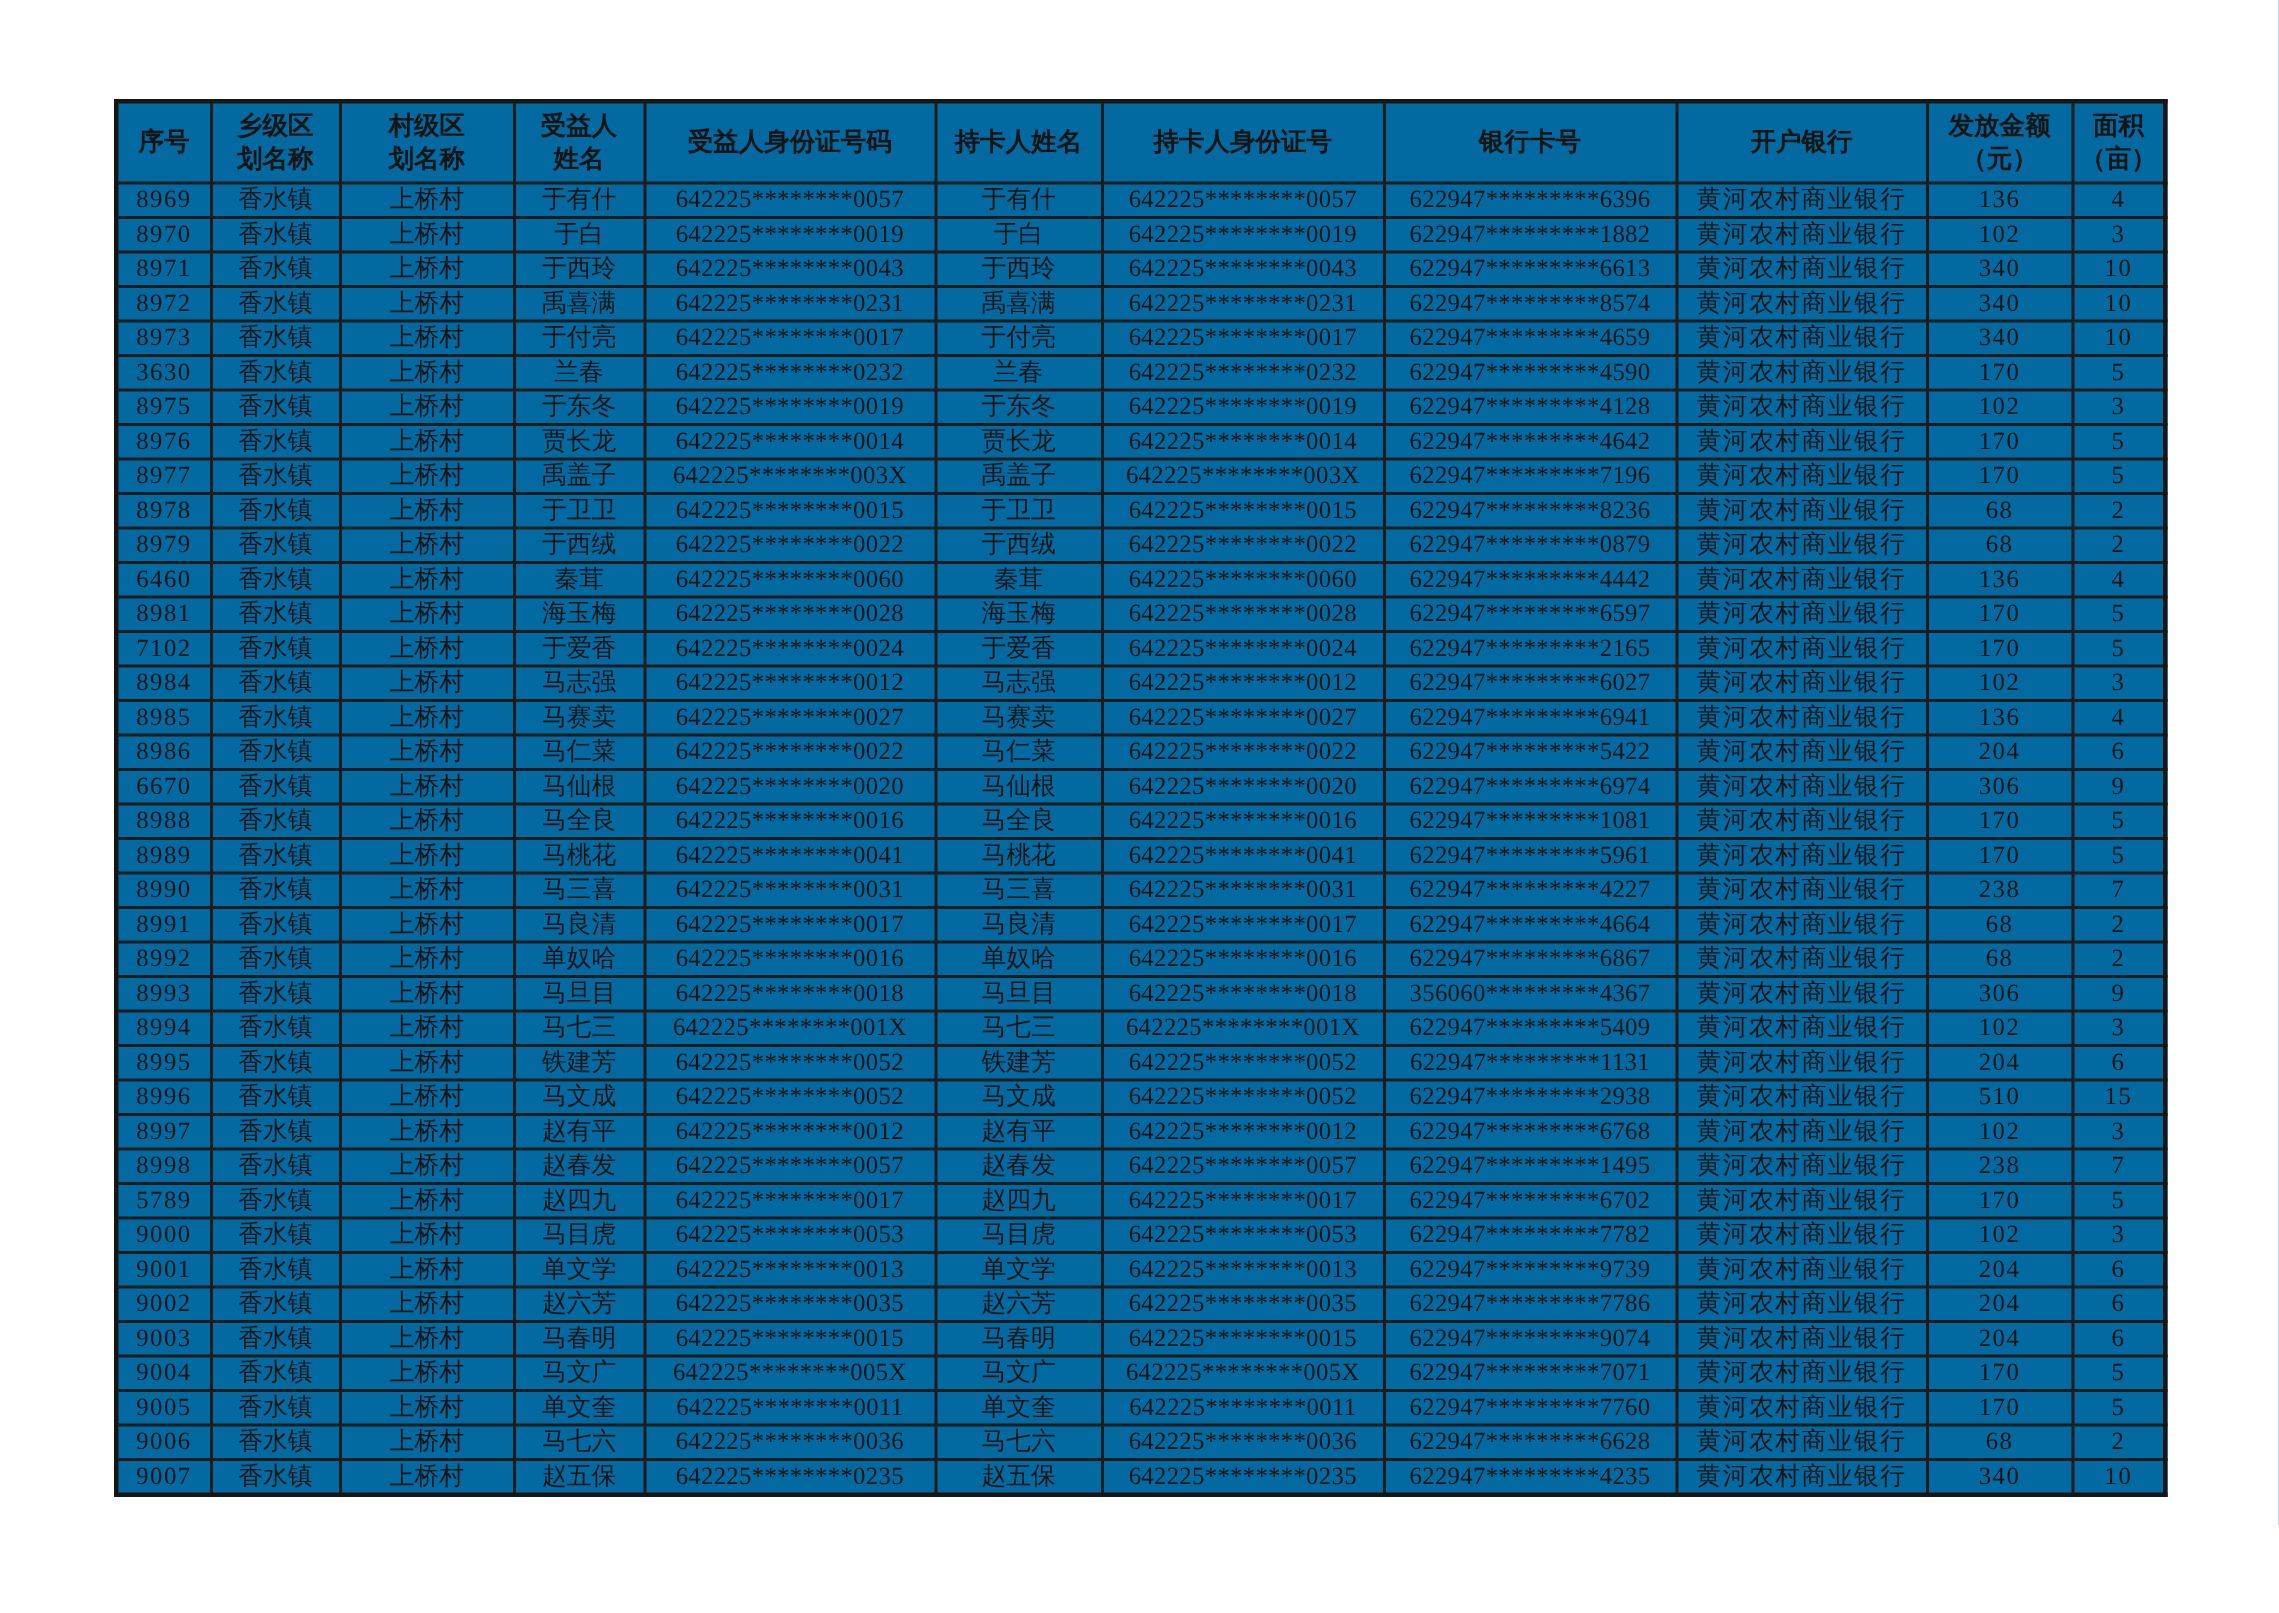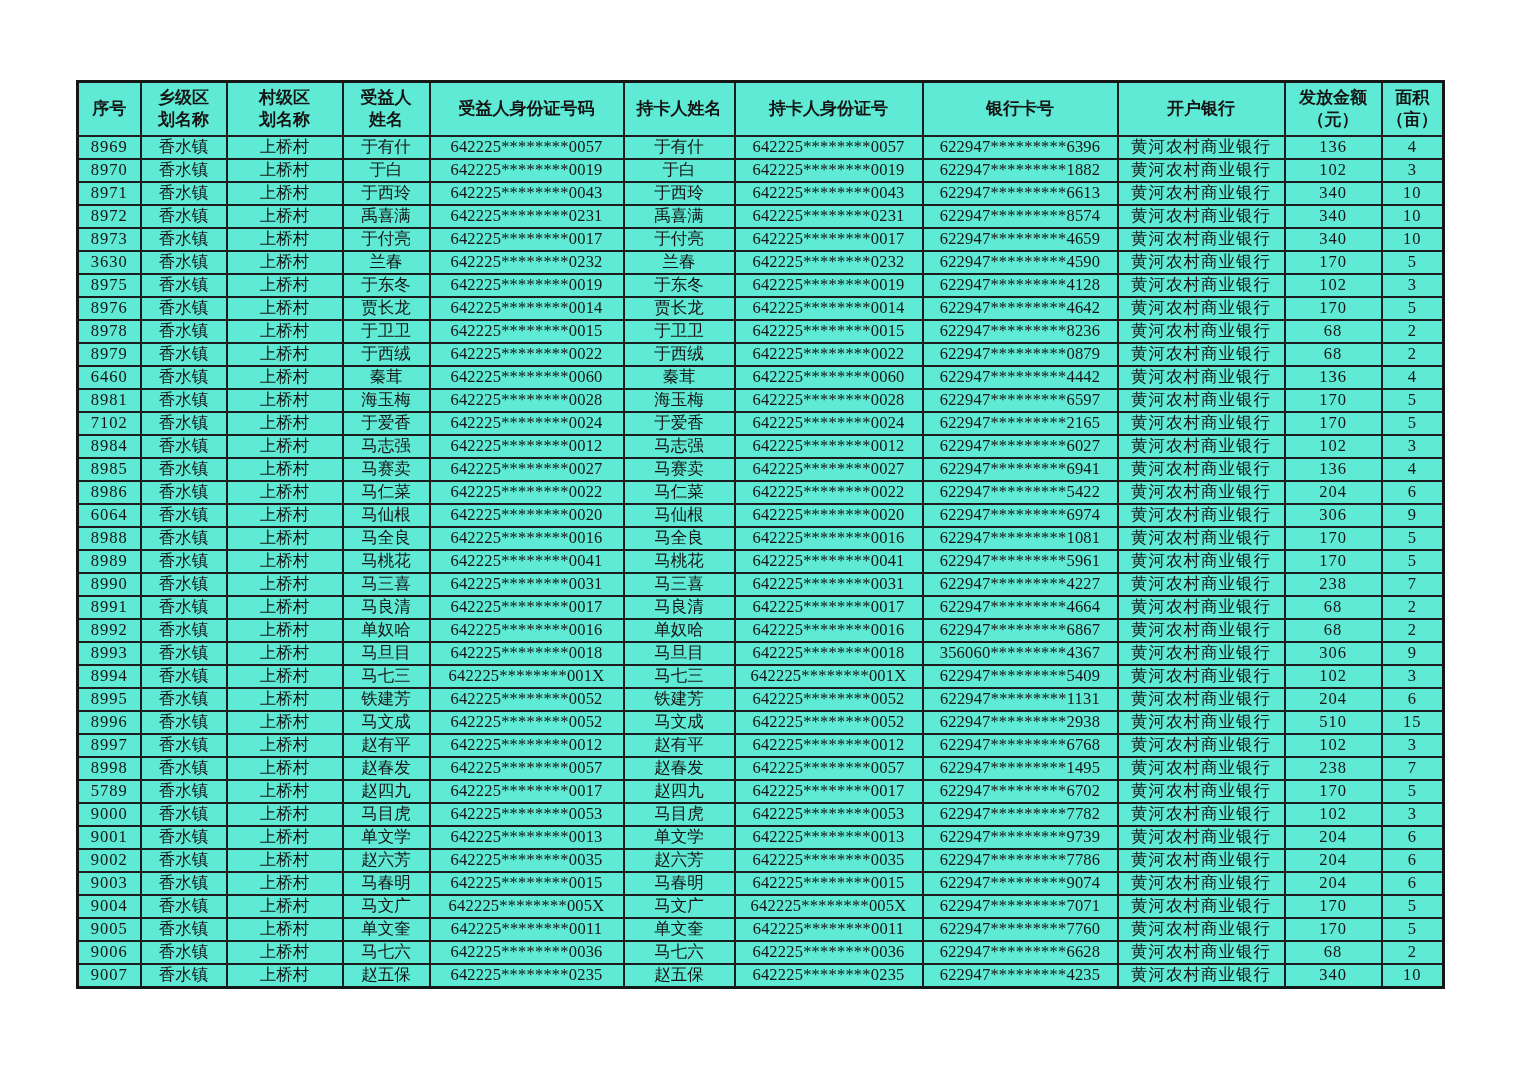--- a/index.html
+++ b/index.html
@@ -14,22 +14,21 @@
     width: 1519px; height: 1075px;
     background: #ffffff;
     overflow: hidden;
   }
   table.grid {
     position: absolute;
     left: 76px; top: 66px;
     border-collapse: collapse;
     table-layout: fixed;
     width: 1368px;
-    background: #5eead4;
-    margin-top: 14px;
+    background: #0369a1;
   }
   table.grid { border: 3px solid #161616; }
   table.grid th, table.grid td {
     border: 2px solid #1c1c1c;
     padding: 0;
     text-align: center;
     vertical-align: middle;
     white-space: nowrap;
     overflow: hidden;
   }
@@ -193,20 +192,33 @@
           <td class="k-name">贾长龙</td>
           <td class="k-bid">642225********0014</td>
           <td class="k-cname">贾长龙</td>
           <td class="k-cid">642225********0014</td>
           <td class="k-card">622947*********4642</td>
           <td class="k-bank">黄河农村商业银行</td>
           <td class="k-amt">170</td>
           <td class="k-area">5</td>
         </tr>
         <tr>
+          <td class="k-seq">8977</td>
+          <td class="k-town">香水镇</td>
+          <td class="k-vill">上桥村</td>
+          <td class="k-name">禹盖子</td>
+          <td class="k-bid">642225********003X</td>
+          <td class="k-cname">禹盖子</td>
+          <td class="k-cid">642225********003X</td>
+          <td class="k-card">622947*********7196</td>
+          <td class="k-bank">黄河农村商业银行</td>
+          <td class="k-amt">170</td>
+          <td class="k-area">5</td>
+        </tr>
+        <tr>
           <td class="k-seq">8978</td>
           <td class="k-town">香水镇</td>
           <td class="k-vill">上桥村</td>
           <td class="k-name">于卫卫</td>
           <td class="k-bid">642225********0015</td>
           <td class="k-cname">于卫卫</td>
           <td class="k-cid">642225********0015</td>
           <td class="k-card">622947*********8236</td>
           <td class="k-bank">黄河农村商业银行</td>
           <td class="k-amt">68</td>
@@ -297,21 +309,21 @@
           <td class="k-name">马仁菜</td>
           <td class="k-bid">642225********0022</td>
           <td class="k-cname">马仁菜</td>
           <td class="k-cid">642225********0022</td>
           <td class="k-card">622947*********5422</td>
           <td class="k-bank">黄河农村商业银行</td>
           <td class="k-amt">204</td>
           <td class="k-area">6</td>
         </tr>
         <tr>
-          <td class="k-seq">6064</td>
+          <td class="k-seq">6670</td>
           <td class="k-town">香水镇</td>
           <td class="k-vill">上桥村</td>
           <td class="k-name">马仙根</td>
           <td class="k-bid">642225********0020</td>
           <td class="k-cname">马仙根</td>
           <td class="k-cid">642225********0020</td>
           <td class="k-card">622947*********6974</td>
           <td class="k-bank">黄河农村商业银行</td>
           <td class="k-amt">306</td>
           <td class="k-area">9</td>

